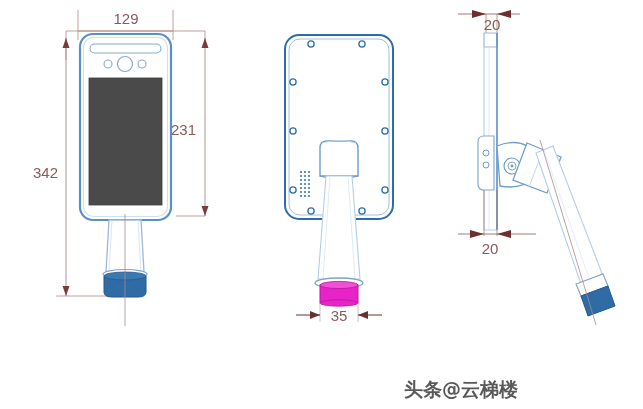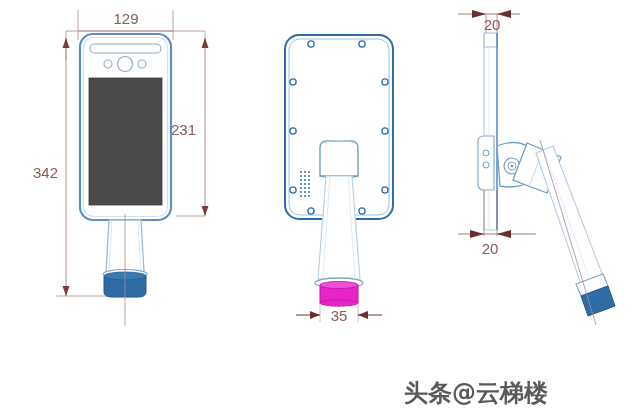--- a/index.html
+++ b/index.html
@@ -37,21 +37,21 @@
     font-family: "DejaVu Sans", sans-serif;
     font-weight: bold;
     white-space: nowrap;
     color: #2b2b2b;
     opacity: 0.78;
     letter-spacing: 0px;
   }
   #watermark-a {
     left: 404px;
     top: 377px;
-    font-size: 24px;
+    font-size: 19px;
   }
   #watermark-b {
     left: 428px;
     top: 378px;
     font-size: 19px;
     opacity: 0.72;
   }
 </style>
 </head>
 <body>

